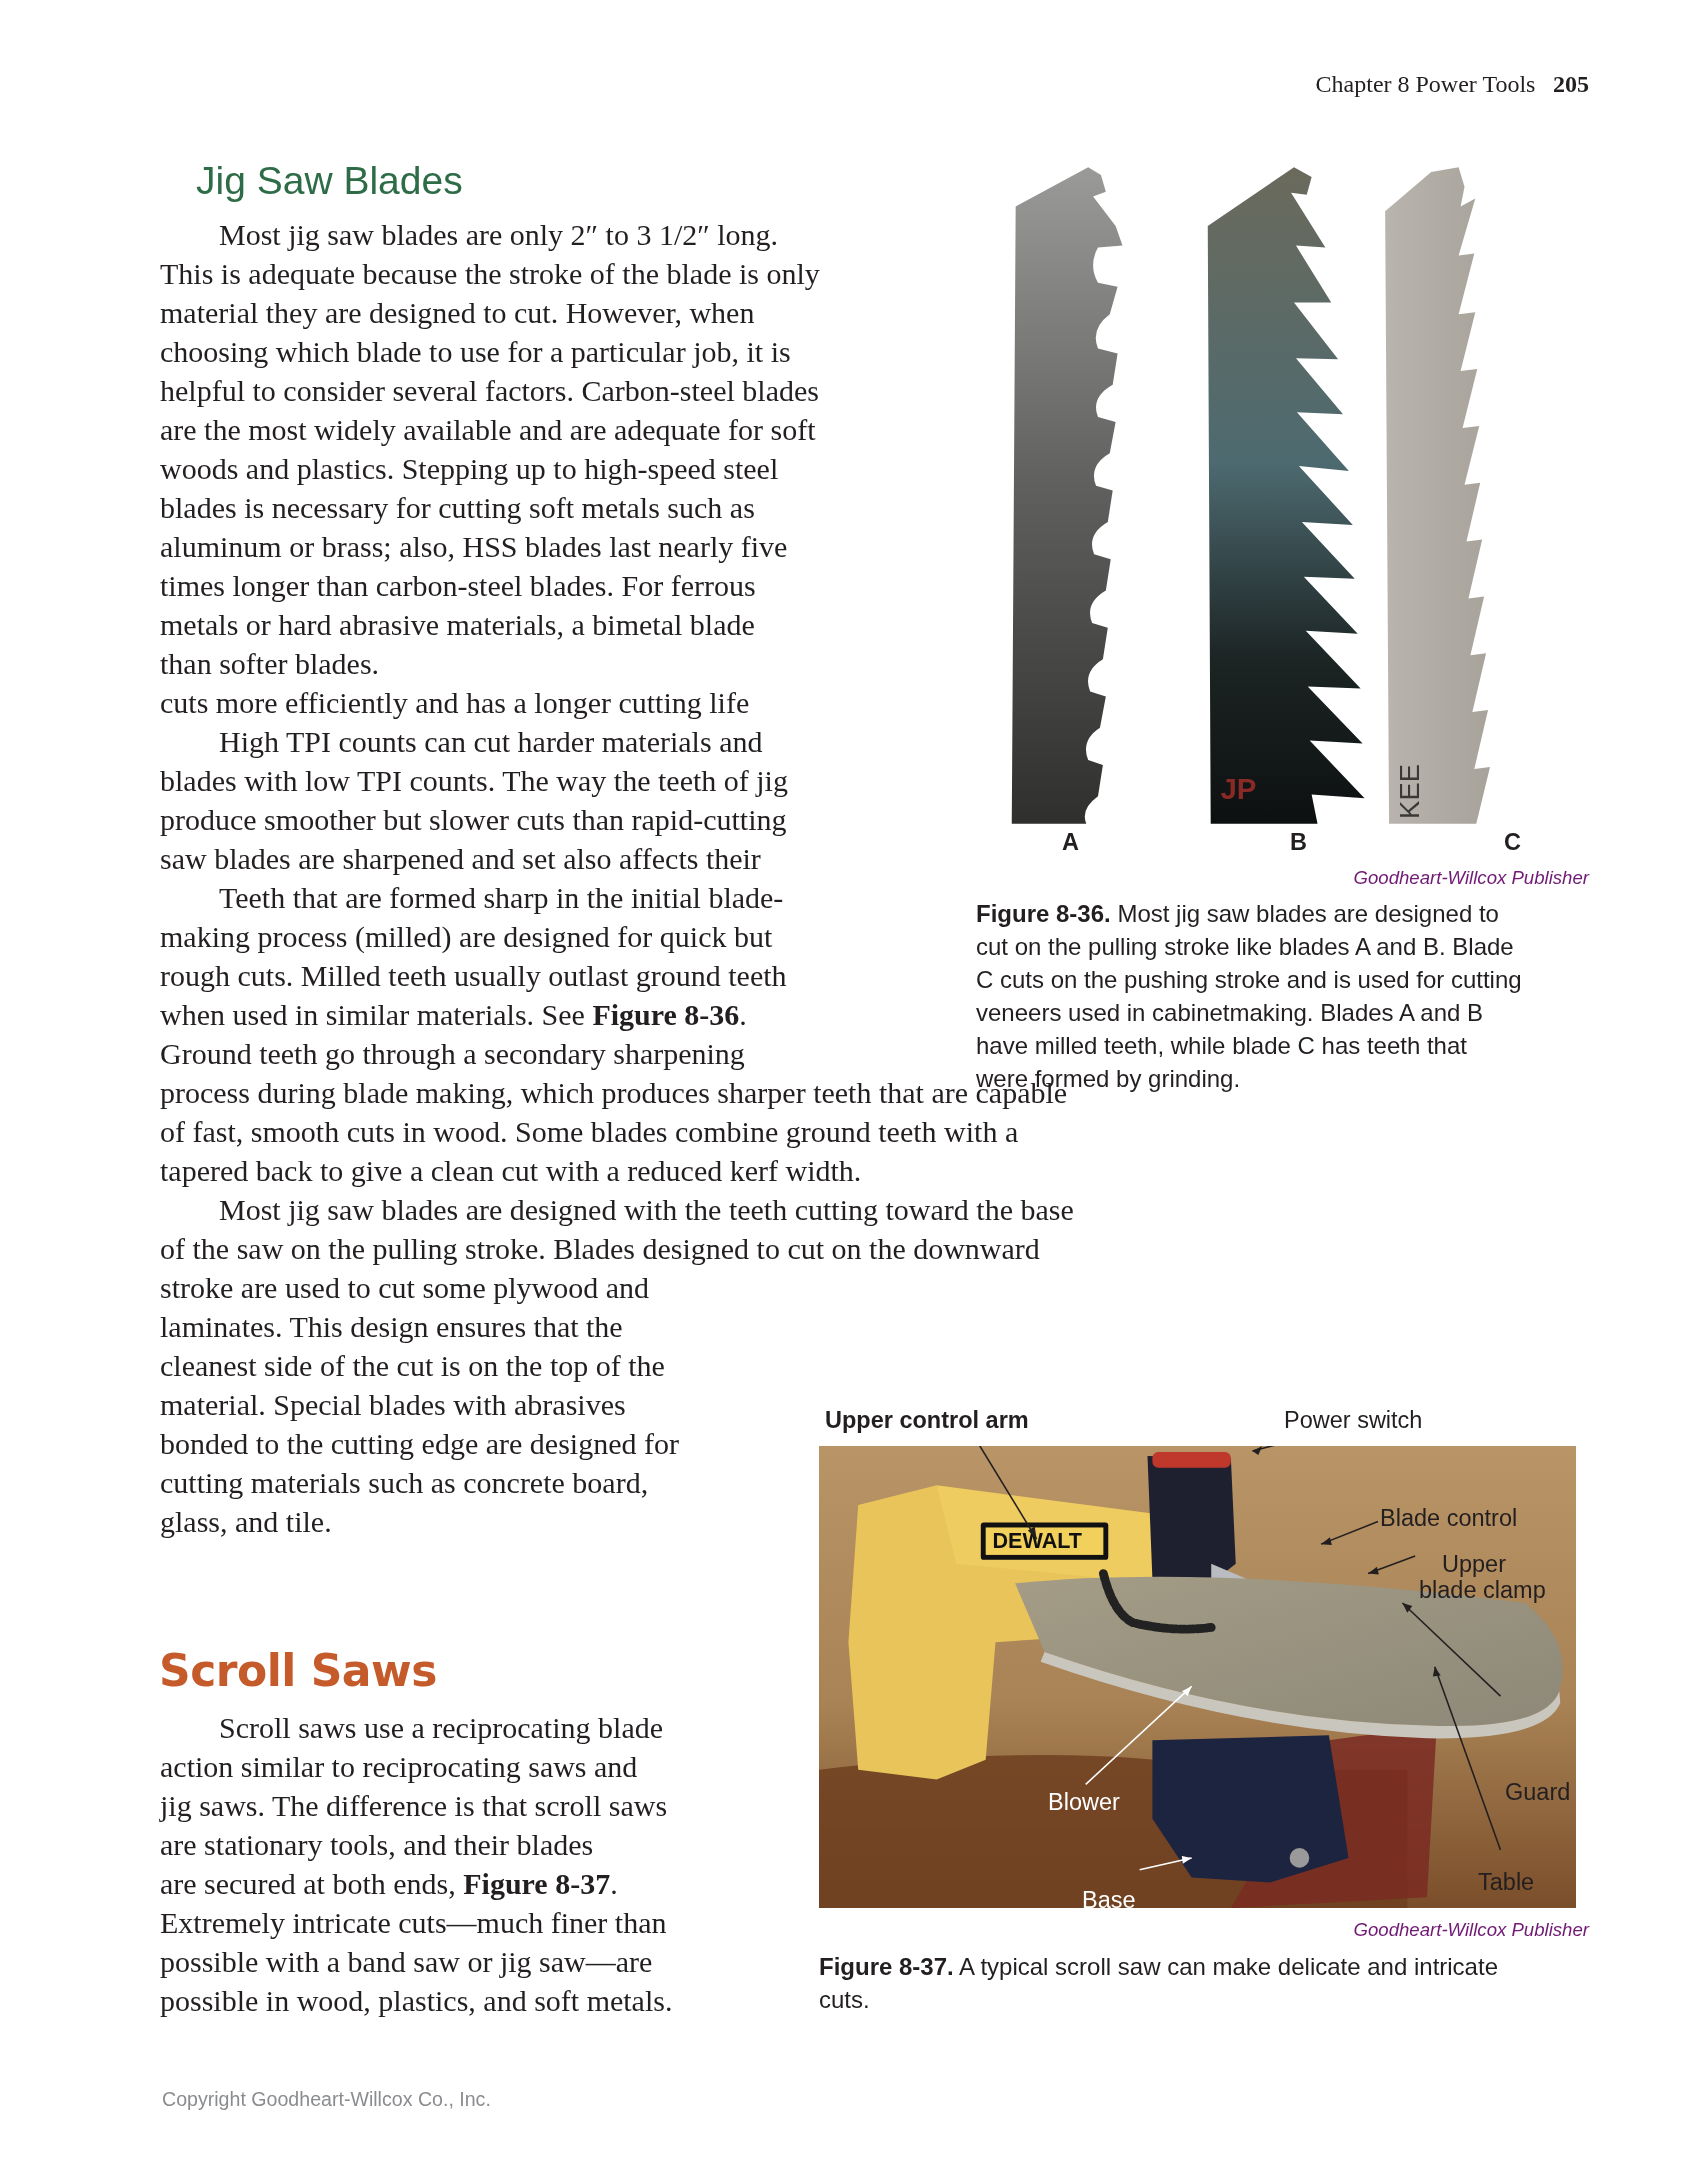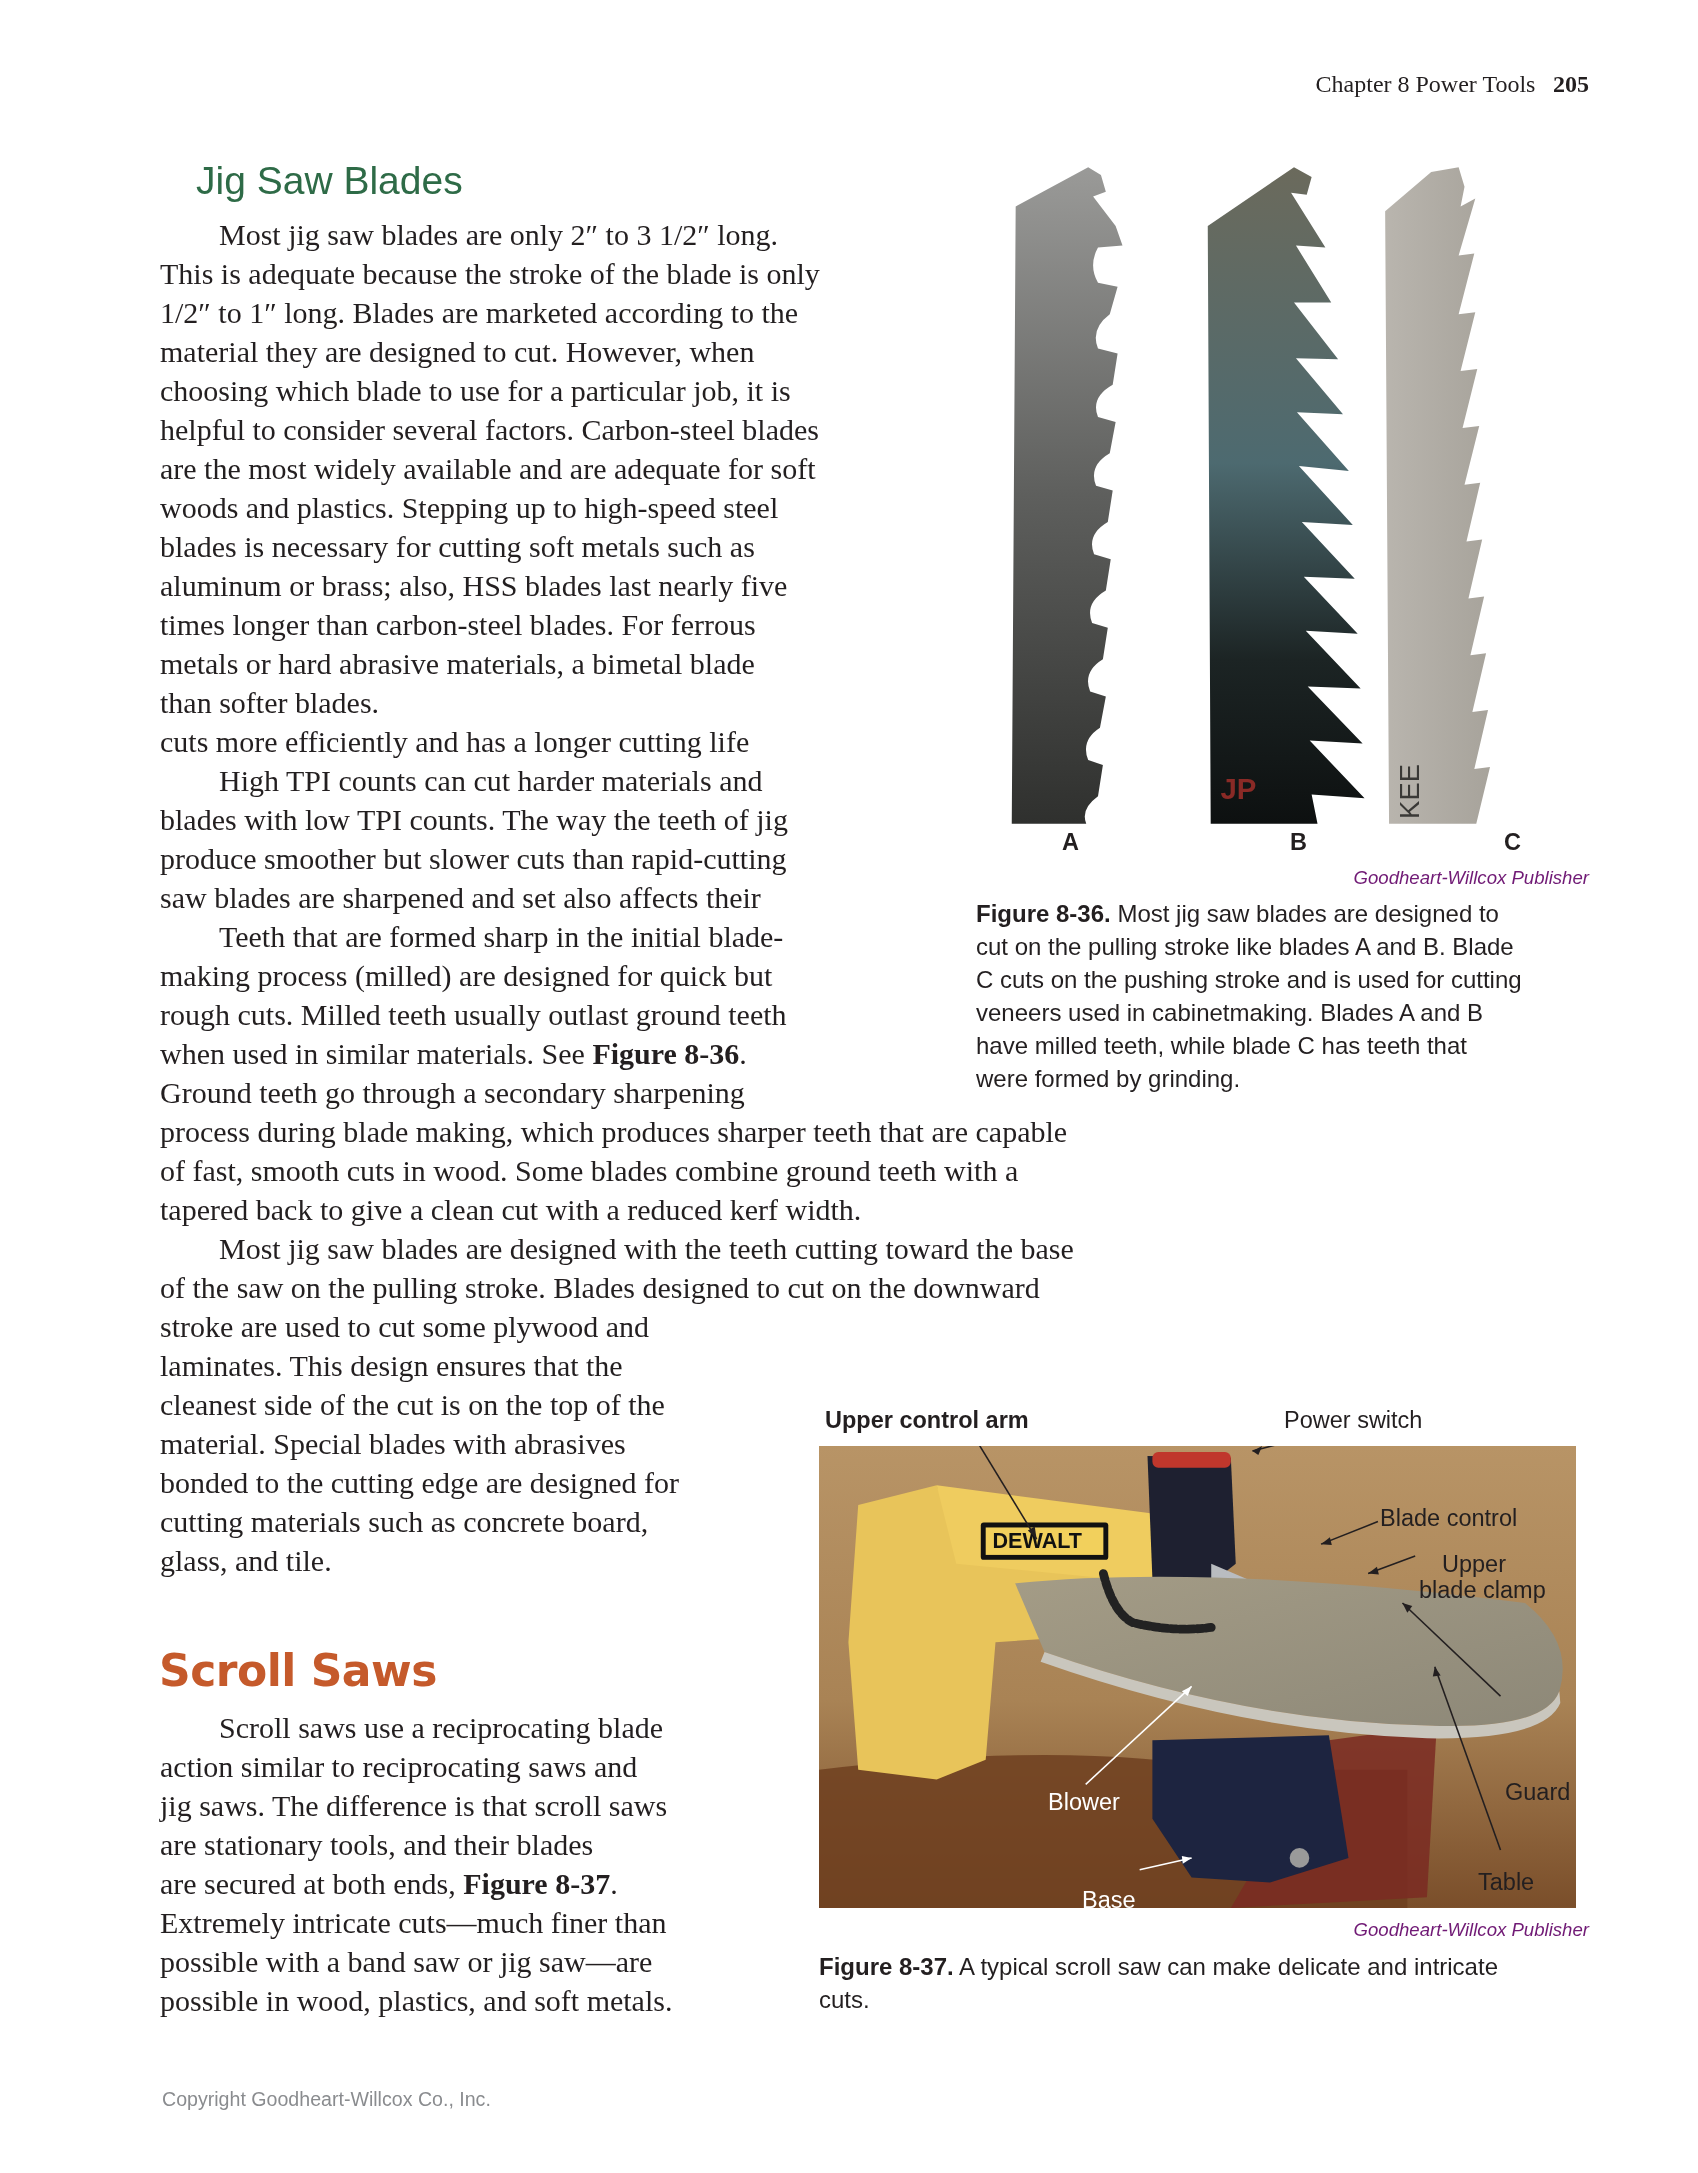--- a/index.html
+++ b/index.html
@@ -36,21 +36,20 @@
 
 <div class="running-head">
   <span>Chapter 8  Power Tools</span><span class="page-num">205</span>
 </div>
 
 <h2 class="h-green">Jig Saw Blades</h2>
 
 <div class="body-text" style="left:160px; top:215px;">
   <span class="line" style="padding-left:59px">Most jig saw blades are only 2″ to 3 1/2″ long.</span>
   <span class="line">This is adequate because the stroke of the blade is only</span>
-  <span class="line">1/2″ to 1″ long. Blades are marketed according to the</span>
   <span class="line">material they are designed to cut. However, when</span>
   <span class="line">choosing which blade to use for a particular job, it is</span>
   <span class="line">helpful to consider several factors. Carbon-steel blades</span>
   <span class="line">are the most widely available and are adequate for soft</span>
   <span class="line">woods and plastics. Stepping up to high-speed steel</span>
   <span class="line">blades is necessary for cutting soft metals such as</span>
   <span class="line">aluminum or brass; also, HSS blades last nearly five</span>
   <span class="line">times longer than carbon-steel blades. For ferrous</span>
   <span class="line">metals or hard abrasive materials, a bimetal blade</span>
   <span class="line">than softer blades.</span>

